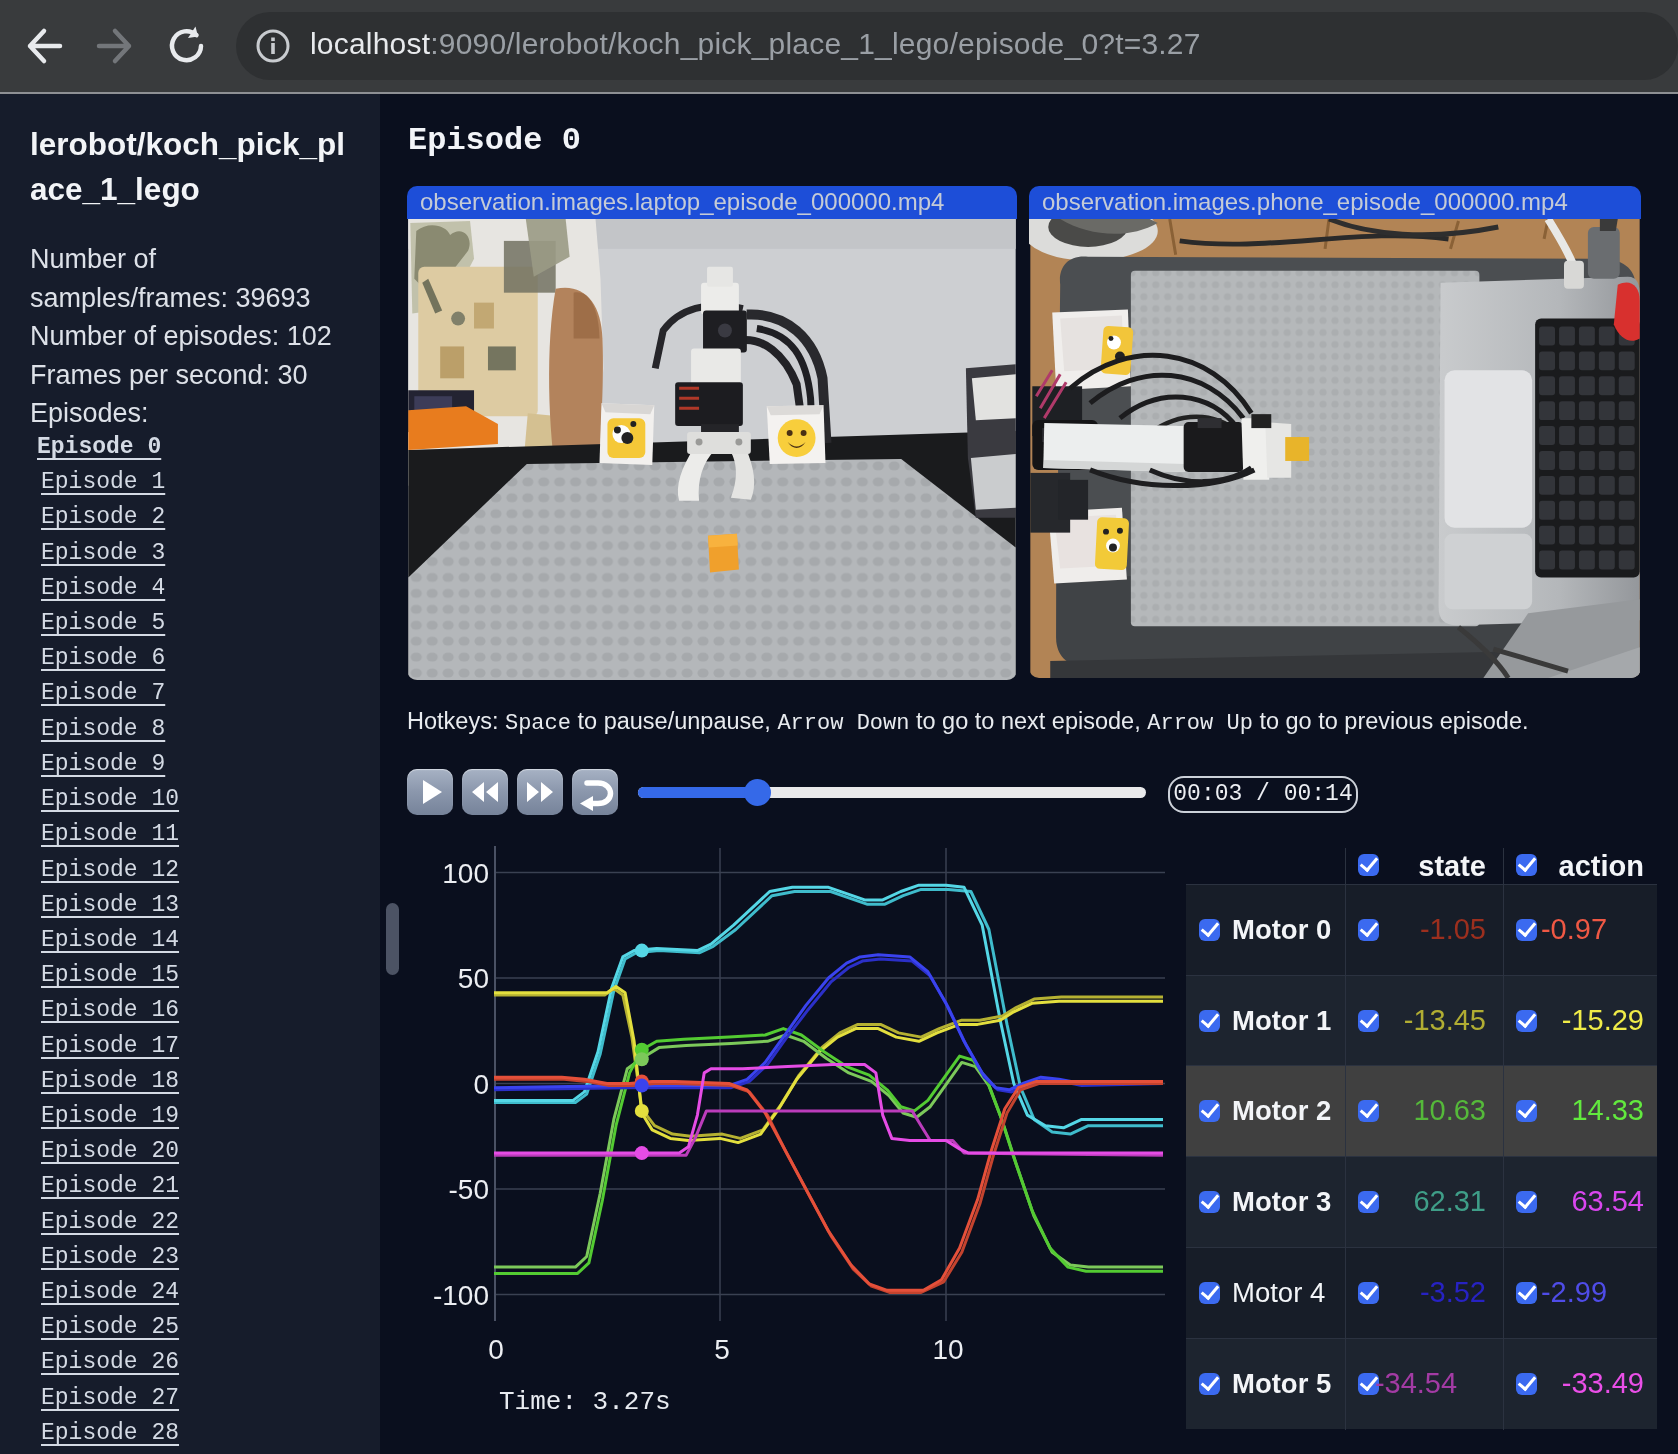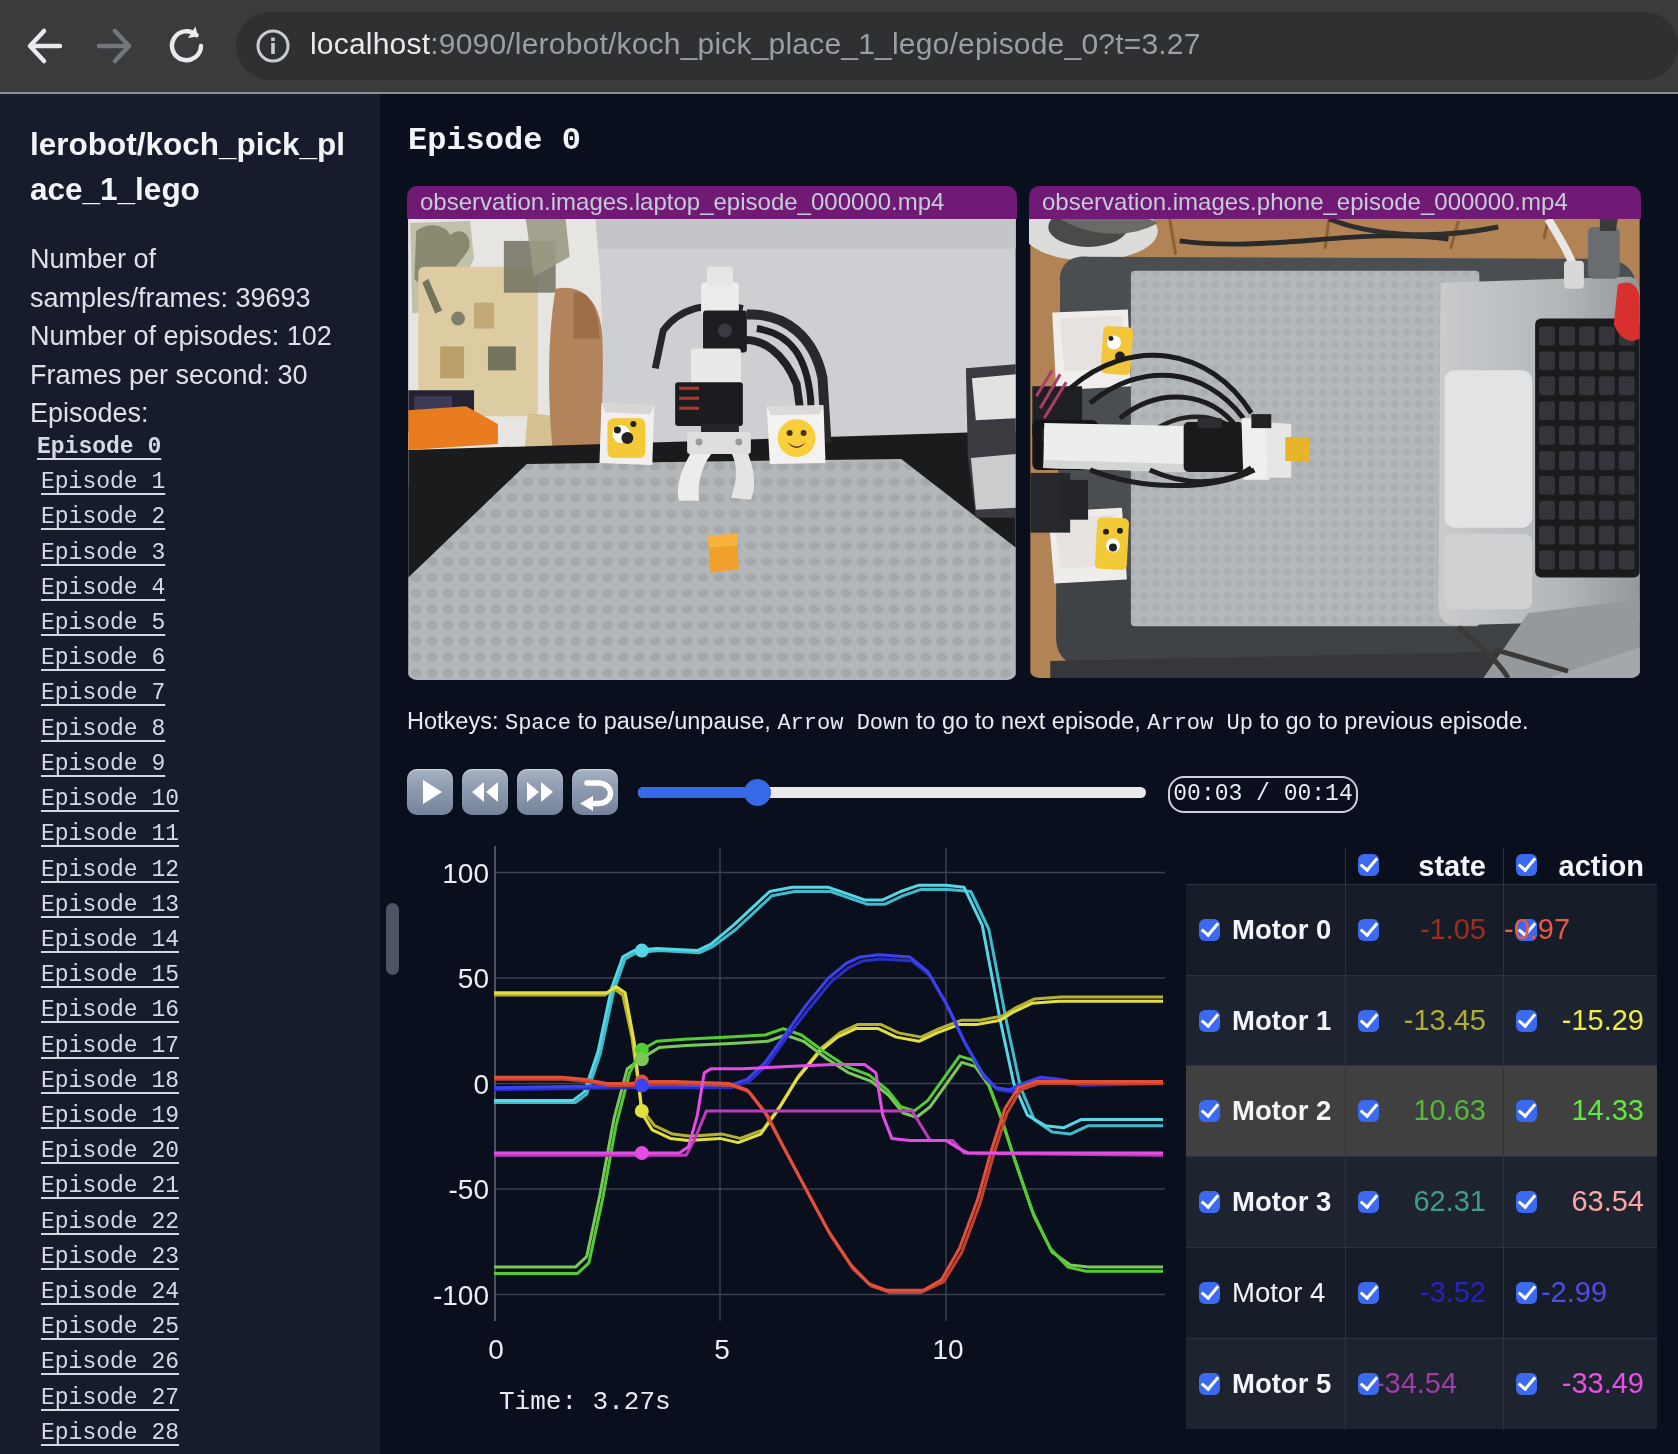--- a/index.html
+++ b/index.html
@@ -4,21 +4,21 @@
 *{margin:0;padding:0;box-sizing:border-box}
 html,body{width:1678px;height:1454px;overflow:hidden;background:#0a0f1e;font-family:"Liberation Sans",sans-serif}
 .abs{position:absolute}
 #chrome{position:absolute;left:0;top:0;width:1678px;height:92px;background:#393b3d}
 #chromesep{position:absolute;left:0;top:92px;width:1678px;height:2px;background:#8e9094}
 #urlpill{position:absolute;left:236px;top:12px;width:1442px;height:68px;border-radius:34px;background:#2e3032}
 #sidebar{position:absolute;left:0;top:94px;width:380px;height:1360px;background:#161c2b}
 #main{position:absolute;left:380px;top:94px;width:1298px;height:1360px;background:#0a0f1e}
 .mono{font-family:"Liberation Mono",monospace}
 a.ep{color:#d4dae4;text-decoration:underline;text-underline-offset:5px}
-.vhead{position:absolute;left:0;top:0;height:33px;width:100%;background:#701a75;color:#c5cbd6;font-size:24px;line-height:32px;padding-left:13px;white-space:nowrap;overflow:hidden}
+.vhead{position:absolute;left:0;top:0;height:33px;width:100%;background:#1d4ed8;color:#c5cbd6;font-size:24px;line-height:32px;padding-left:13px;white-space:nowrap;overflow:hidden}
 .vcard{position:absolute;border-radius:10px;overflow:hidden}
 .btn{position:absolute;width:46px;height:46px;border-radius:10px;background:linear-gradient(180deg,#a7b2c4 0%,#8d99ae 45%,#76839a 100%);box-shadow:inset 0 1px 1px rgba(255,255,255,.5)}
 .btn svg{position:absolute;left:0;top:0}
 .cb{display:inline-block;width:21px;height:22px;border-radius:6px;background:#3b6af0;vertical-align:middle;position:relative}
 .cb:after{content:"";position:absolute;left:6px;top:0px;width:7px;height:14px;border:solid #fff;border-width:0 3.5px 3.5px 0;transform:rotate(40deg)}
 </style></head><body>
 
 <div id="chrome">
 <svg class="abs" style="left:22px;top:25px" width="42" height="42" viewBox="0 0 42 42">
       <path d="M22 6 L8 21 L22 36 M8 21 L38 21" stroke="#e8eaed" stroke-width="4.5" fill="none" stroke-linecap="round" stroke-linejoin="round"></path>
@@ -369,21 +369,21 @@
 <span style="position:absolute;left:318px;top:2px;width:140px;text-align:right;font-size:29px;font-weight:bold;color:#f3f5f8">action</span>
 <span style="position:absolute;left:159px;top:0;width:1px;height:36px;background:#2b3240"></span>
 <span style="position:absolute;left:317px;top:0;width:1px;height:36px;background:#2b3240"></span>
 </div>
 <div style="position:absolute;left:1186px;top:884px;width:471px;height:91px;background:#171d28;border-top:1px solid #2b3240">
 <span class="cb" style="position:absolute;left:13px;top:34px"></span>
 <span style="position:absolute;left:46px;top:29px;font-size:27.5px;font-weight:bold;color:#f3f5f8">Motor 0</span>
 <span class="cb" style="position:absolute;left:172px;top:34px"></span>
 <span style="position:absolute;left:160px;top:28px;width:140px;text-align:right;font-size:29px;color:#9c2f1e">-1.05</span>
 <span class="cb" style="position:absolute;left:330px;top:34px"></span>
-<span style="position:absolute;left:318px;top:28px;width:140px;text-align:left;font-size:29px;color:#ef5844">-0.97</span>
+<span style="position:absolute;left:318px;top:28px;width:140px;text-align:center;font-size:29px;color:#ef5844">-0.97</span>
 <span style="position:absolute;left:159px;top:0;width:1px;height:91px;background:#2b3240"></span>
 <span style="position:absolute;left:317px;top:0;width:1px;height:91px;background:#2b3240"></span>
 </div>
 <div style="position:absolute;left:1186px;top:975px;width:471px;height:91px;background:#1d242f;border-top:1px solid #2b3240">
 <span class="cb" style="position:absolute;left:13px;top:34px"></span>
 <span style="position:absolute;left:46px;top:29px;font-size:27.5px;font-weight:bold;color:#f3f5f8">Motor 1</span>
 <span class="cb" style="position:absolute;left:172px;top:34px"></span>
 <span style="position:absolute;left:160px;top:28px;width:140px;text-align:right;font-size:29px;color:#b1ad33">-13.45</span>
 <span class="cb" style="position:absolute;left:330px;top:34px"></span>
 <span style="position:absolute;left:318px;top:28px;width:140px;text-align:right;font-size:29px;color:#f0ec48">-15.29</span>
@@ -399,21 +399,21 @@
 <span style="position:absolute;left:318px;top:28px;width:140px;text-align:right;font-size:29px;color:#62e93e">14.33</span>
 <span style="position:absolute;left:159px;top:0;width:1px;height:91px;background:#2b3240"></span>
 <span style="position:absolute;left:317px;top:0;width:1px;height:91px;background:#2b3240"></span>
 </div>
 <div style="position:absolute;left:1186px;top:1156px;width:471px;height:91px;background:#1d242f;border-top:1px solid #2b3240">
 <span class="cb" style="position:absolute;left:13px;top:34px"></span>
 <span style="position:absolute;left:46px;top:29px;font-size:27.5px;font-weight:bold;color:#f3f5f8">Motor 3</span>
 <span class="cb" style="position:absolute;left:172px;top:34px"></span>
 <span style="position:absolute;left:160px;top:28px;width:140px;text-align:right;font-size:29px;color:#3f9e88">62.31</span>
 <span class="cb" style="position:absolute;left:330px;top:34px"></span>
-<span style="position:absolute;left:318px;top:28px;width:140px;text-align:right;font-size:29px;color:#fca5a5">63.54</span>
+<span style="position:absolute;left:318px;top:28px;width:140px;text-align:right;font-size:29px;color:#d946ef">63.54</span>
 <span style="position:absolute;left:159px;top:0;width:1px;height:91px;background:#2b3240"></span>
 <span style="position:absolute;left:317px;top:0;width:1px;height:91px;background:#2b3240"></span>
 </div>
 <div style="position:absolute;left:1186px;top:1247px;width:471px;height:91px;background:#171d28;border-top:1px solid #2b3240">
 <span class="cb" style="position:absolute;left:13px;top:34px"></span>
 <span style="position:absolute;left:46px;top:29px;font-size:27.5px;font-weight:normal;color:#f3f5f8">Motor 4</span>
 <span class="cb" style="position:absolute;left:172px;top:34px"></span>
 <span style="position:absolute;left:160px;top:28px;width:140px;text-align:right;font-size:29px;color:#2722c3">-3.52</span>
 <span class="cb" style="position:absolute;left:330px;top:34px"></span>
 <span style="position:absolute;left:318px;top:28px;width:140px;text-align:center;font-size:29px;color:#4f4ce8">-2.99</span>

